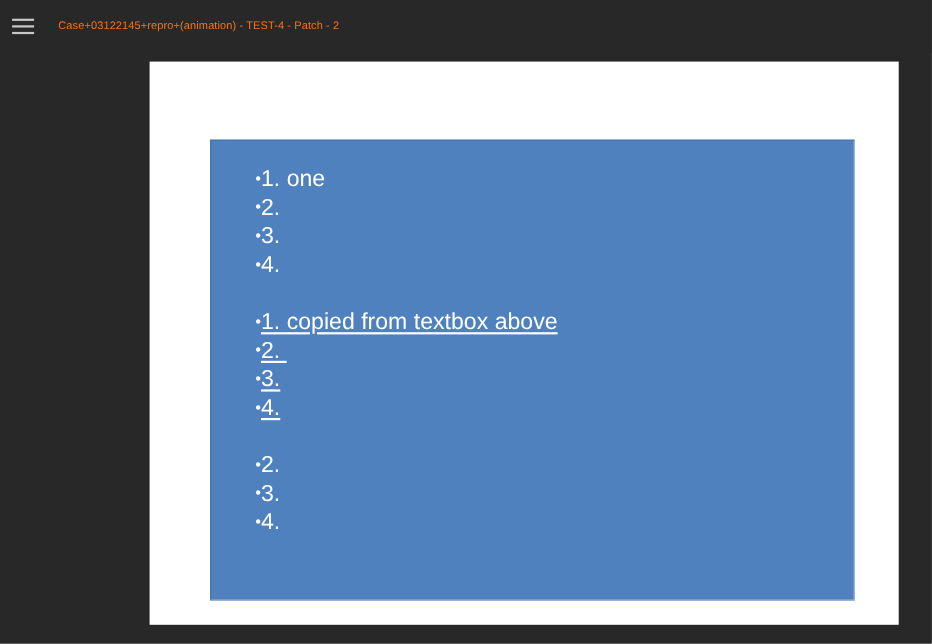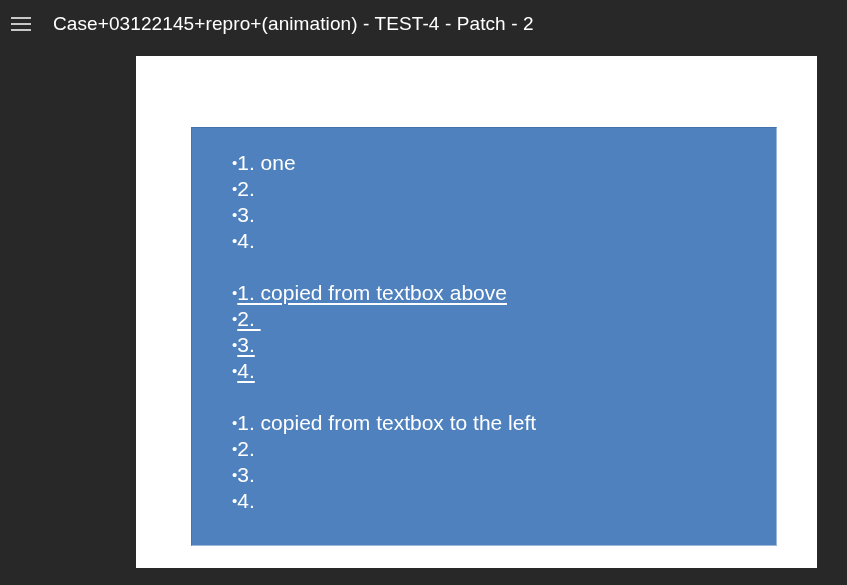--- a/index.html
+++ b/index.html
@@ -46,22 +46,22 @@
     cursor: pointer;
   }
   .hamburger-button .bar {
     width: 20px;
     height: 2px;
     background: #c8c8c8;
     border-radius: 0;
   }
   .title-text {
     margin-left: 19px;
-    color: #ffffff;
-    font-size: 19px;
+    color: #f97316;
+    font-size: 10px;
     line-height: 18px;
     letter-spacing: 0.1px;
     white-space: nowrap;
     font-family: "Liberation Sans", sans-serif;
   }
 
   
   .slide-canvas {
     position: absolute;
     left: 136px;
@@ -151,21 +151,20 @@
         <div class="bullet-block underlined">
           <span class="bullet-line"><span class="bullet-mark">•</span><span class="bullet-text">1. copied from textbox above</span></span>
           <span class="bullet-line"><span class="bullet-mark">•</span><span class="bullet-text">2. </span></span>
           <span class="bullet-line"><span class="bullet-mark">•</span><span class="bullet-text">3.</span></span>
           <span class="bullet-line"><span class="bullet-mark">•</span><span class="bullet-text">4.</span></span>
         </div>
 
         <div class="block-gap"></div>
 
         <div class="bullet-block">
-          <span class="bullet-line"><span class="bullet-mark">•</span><span class="bullet-text">1. copied from textbox to the left</span></span>
           <span class="bullet-line"><span class="bullet-mark">•</span><span class="bullet-text">2.</span></span>
           <span class="bullet-line"><span class="bullet-mark">•</span><span class="bullet-text">3.</span></span>
           <span class="bullet-line"><span class="bullet-mark">•</span><span class="bullet-text">4.</span></span>
         </div>
 
       </div>
     </div>
   </div>
 
 </div>

